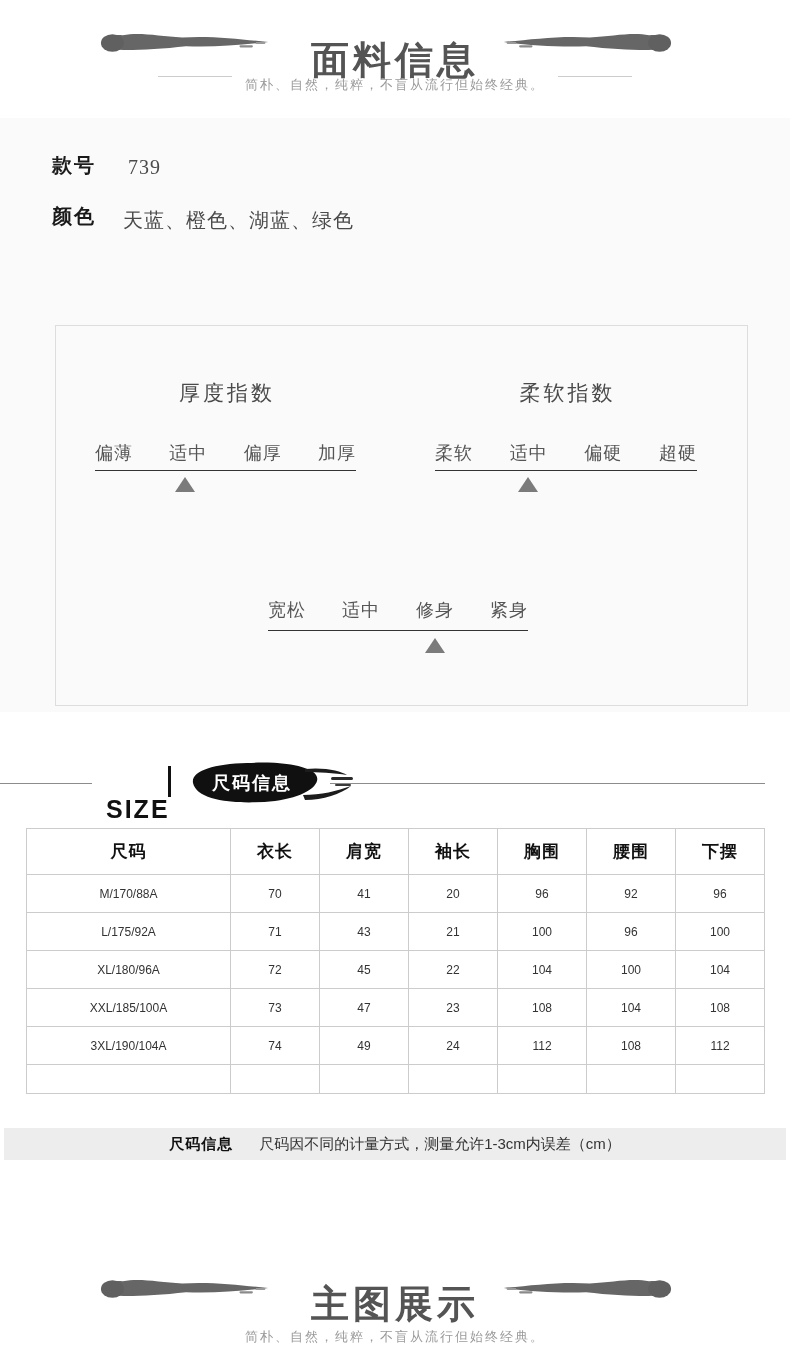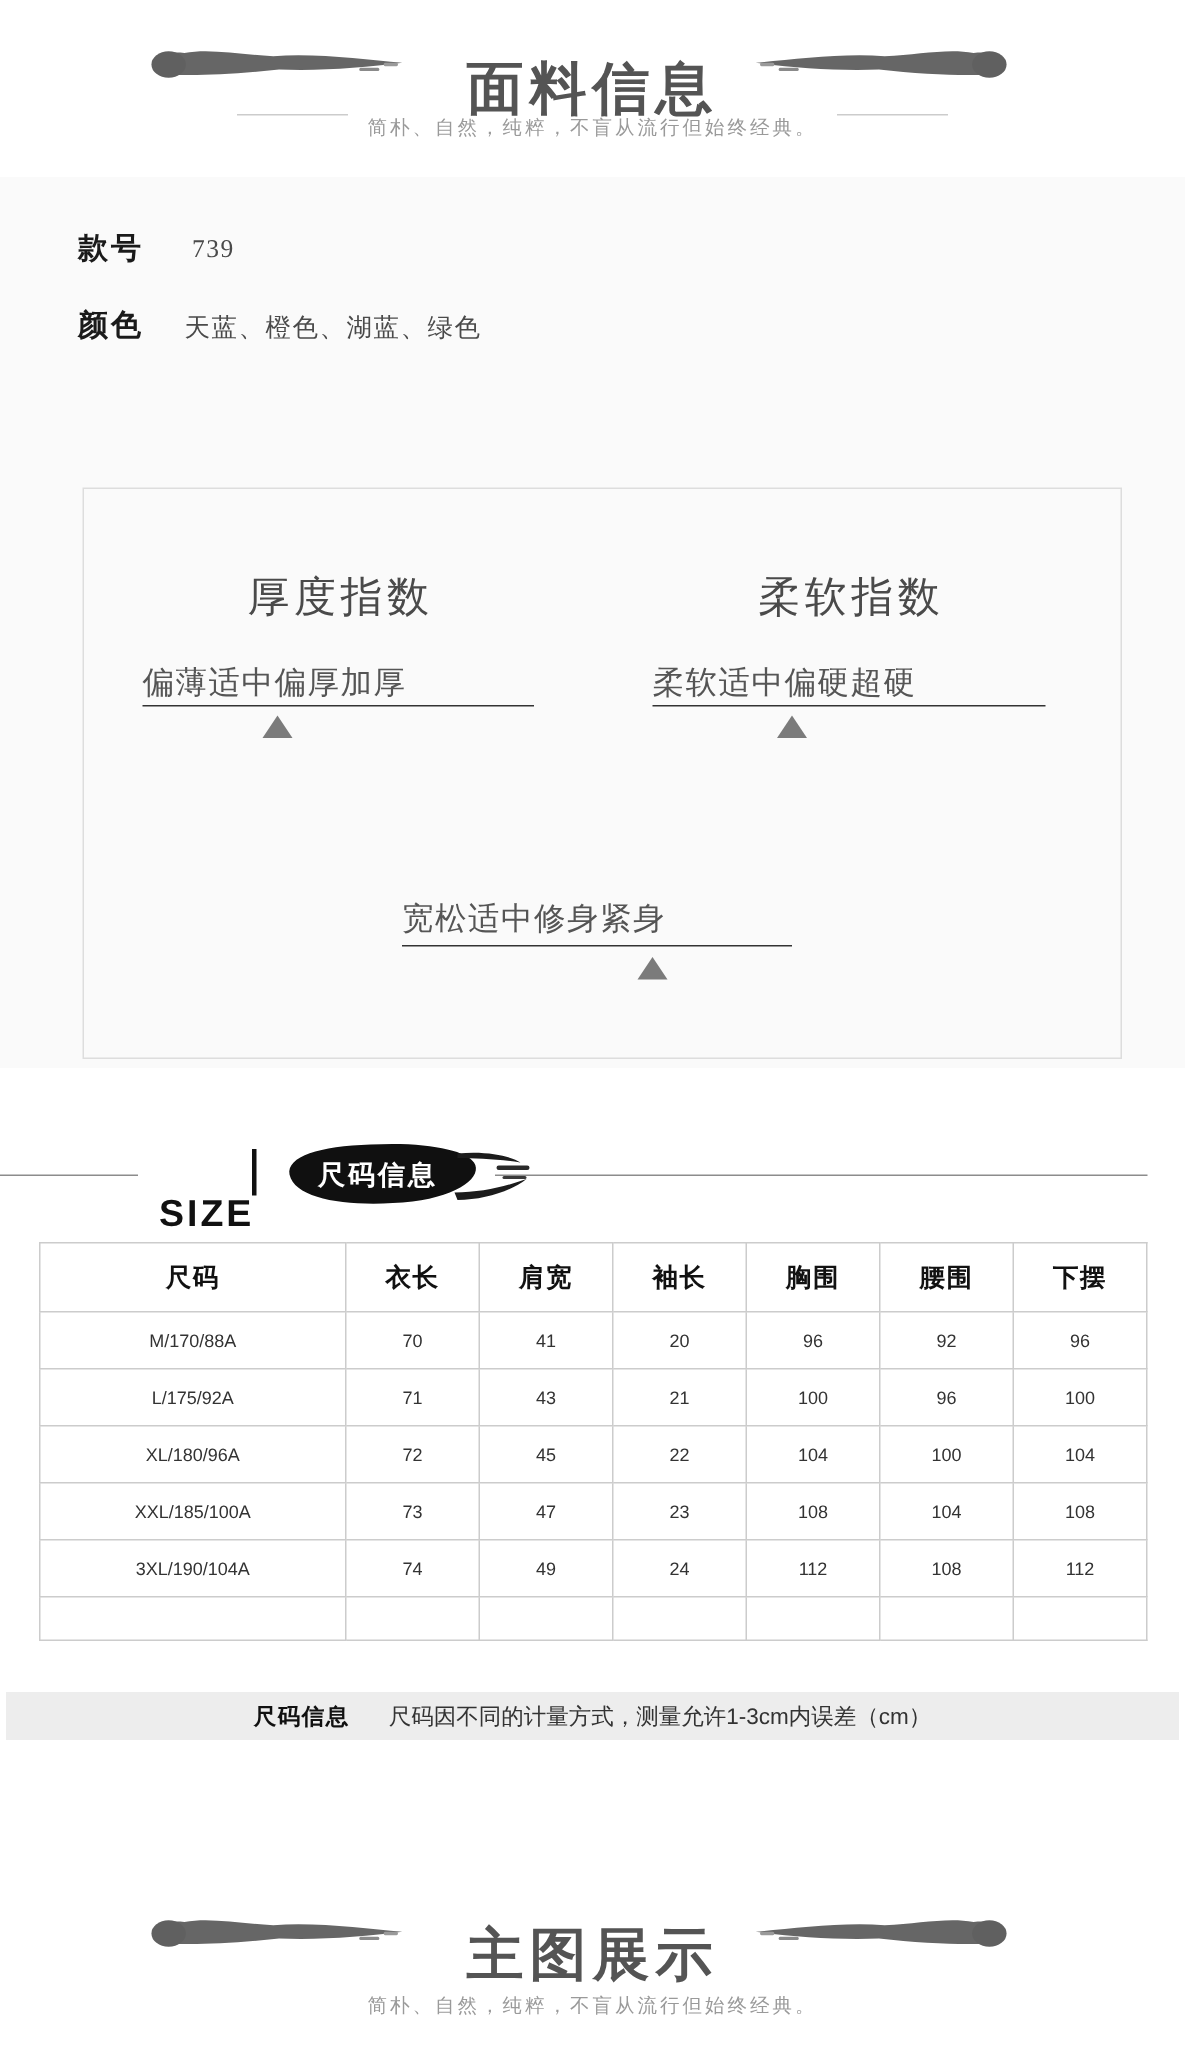--- a/index.html
+++ b/index.html
@@ -13,29 +13,29 @@
              font-size:38px;color:#545454;letter-spacing:4px;line-height:46px;}
   .brush{position:absolute;width:172px;height:22px;}
   .brush svg{display:block;width:100%;height:100%;}
   .sub-row{position:absolute;left:0;width:790px;display:flex;justify-content:center;
            align-items:flex-start;gap:13px;font-size:13px;color:#9a9a9a;letter-spacing:2px;}
   .sub-line{width:74px;height:1px;background:#ccc;}
 
   
   .p-label{position:absolute;font-size:20px;font-weight:700;color:#1a1a1a;letter-spacing:2px;}
   .p-value{position:absolute;font-family:"Liberation Serif","DejaVu Serif",serif;
-           font-size:17px;color:#4a4a4a;letter-spacing:1px;}
+           font-size:20px;color:#4a4a4a;letter-spacing:1px;}
 
   
   .idx-box{position:absolute;left:55px;top:325px;width:691px;height:379px;border:1px solid #ddd;}
   .idx-block{position:absolute;height:125px;}
-  .idx-title{position:absolute;top:0;left:3px;right:0;text-align:center;font-size:28px;
+  .idx-title{position:absolute;top:0;left:3px;right:0;text-align:center;font-size:21px;
              color:#4a4a4a;letter-spacing:3px;}
   .idx-opts{position:absolute;top:62px;left:0;right:0;display:flex;
-            font-size:21px;color:#555;letter-spacing:1px;}
+            justify-content:space-between;font-size:18px;color:#555;letter-spacing:1px;}
   .idx-line{position:absolute;top:91px;left:0;right:0;height:0;border-top:1px solid #333;}
   .idx-tri{position:absolute;top:98px;width:0;height:0;border-left:10px solid transparent;
            border-right:10px solid transparent;border-bottom:15px solid #7b7b7b;}
   .idx-block--fit .idx-opts{top:50px}
   .idx-block--fit .idx-line{top:82px}
   .idx-block--fit .idx-tri{top:90px}
 
   
   .size-latin{position:absolute;left:106px;top:767px;font-size:25px;font-weight:600;
               color:#111;letter-spacing:2px;margin-top:28px;}

